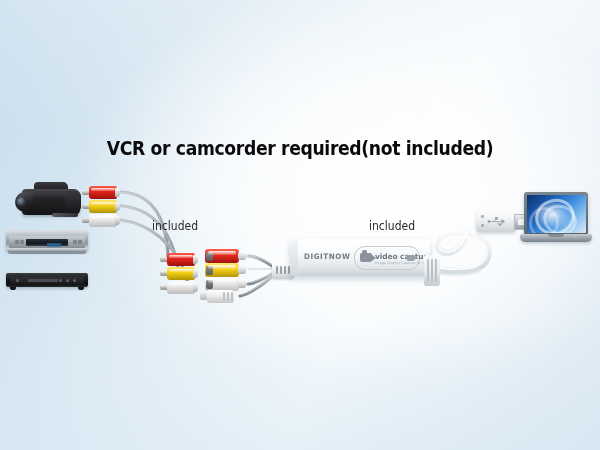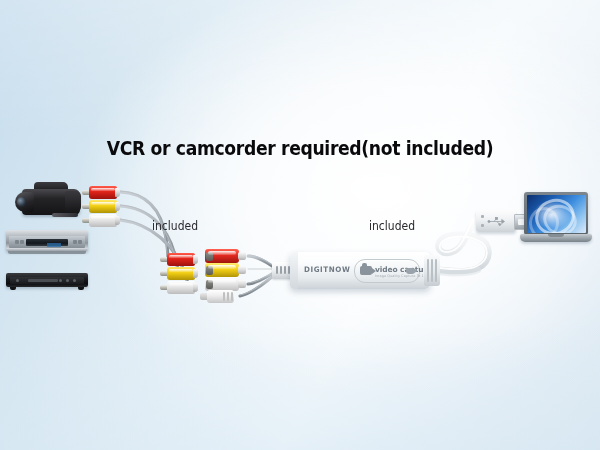--- a/index.html
+++ b/index.html
@@ -167,21 +167,21 @@
   #junction{position:absolute;left:272px;top:262px;width:22px;height:17px;}
   #junction .jbody{
     position:absolute;left:0;top:0;width:22px;height:17px;border-radius:2px;
     background:linear-gradient(180deg,#ffffff 0%,#eceff1 50%,#c9ced2 100%);
     box-shadow:0 1px 2px rgba(40,60,80,0.18);
   }
   #junction .pin{position:absolute;top:4px;width:2px;height:8px;background:#9aa2a8;border-radius:1px;}
 
   
   #device{
-    position:absolute;left:290px;top:252px;width:140px;height:37px;
+    position:absolute;left:290px;top:239px;width:140px;height:37px;
     border-radius:5px;
     background:linear-gradient(180deg,#ffffff 0%,#fbfcfd 30%,#e7ebee 70%,#cbd2d7 100%);
     box-shadow:0 3px 6px rgba(40,70,100,0.22), inset 0 1px 0 rgba(255,255,255,0.95);
   }
   #device .edge-l{
     position:absolute;left:0;top:0;width:8px;height:37px;border-radius:5px 0 0 5px;
     background:linear-gradient(180deg,#f4f6f8,#d2d8dd);
   }
   #brand{
     position:absolute;left:14px;top:13px;

